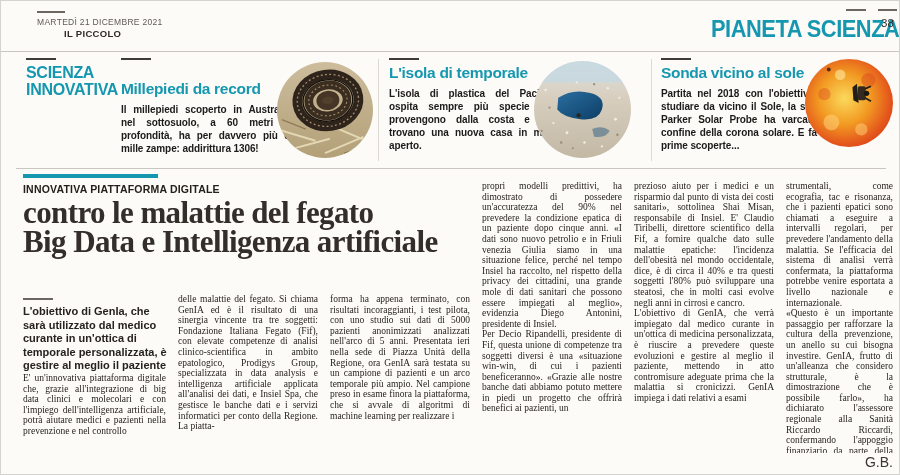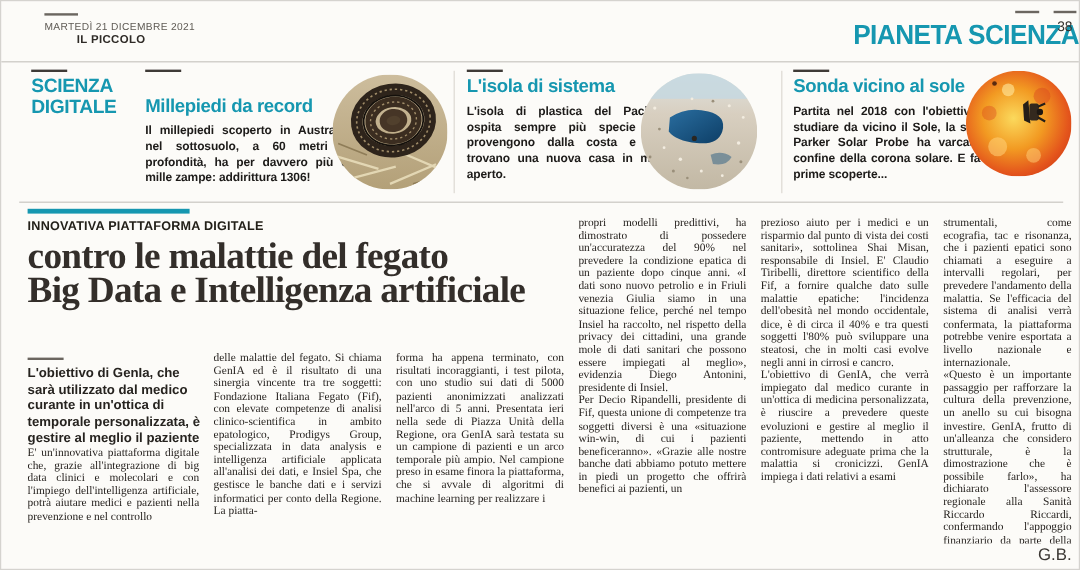--- a/index.html
+++ b/index.html
@@ -53,21 +53,21 @@
   <div class="abs rule-sm" style="left:845px;top:8px;width:20px;"></div>
   <div class="abs rule-sm" style="left:877px;top:8px;width:19px;"></div>
   <div class="abs section" style="left:710px;top:15px;">PIANETA SCIENZA</div>
   <div class="abs pagenum" style="left:880px;top:16px;">38</div>
 
   <div class="abs hdiv" style="left:0;top:50px;width:900px;"></div>
 
   <div class="abs rule-dark" style="left:25px;top:57px;width:30px;"></div>
   <div class="abs pill-label" style="left:25px;top:63px;">
     <div>SCIENZA</div>
-    <div>DIGITALE</div>
+    <div>INNOVATIVA</div>
   </div>
 
   <div class="abs vdiv" style="left:377px;top:58px;height:102px;"></div>
   <div class="abs vdiv" style="left:650px;top:58px;height:102px;"></div>
 
   <div class="abs" style="left:120px;top:57px;width:250px;height:110px;">
     <div class="rule-dark" style="width:30px;"></div>
     <div class="brief-title" style="margin-top:20px;">Millepiedi da record</div>
     <div class="brief-body" style="margin-top:5px;width:172px;">Il millepiedi scoperto in Australia, nel sottosuolo, a 60 metri di profondità, ha per davvero più di mille zampe: addirittura 1306!</div>
   </div>
@@ -88,21 +88,21 @@
         <ellipse rx="9" ry="7" fill="#51402d" stroke="#463526" stroke-width="6"></ellipse>
         <ellipse rx="32" ry="27" fill="none" stroke="#a08c68" stroke-width="1.4" stroke-dasharray="2 2.5"></ellipse>
         <ellipse rx="20" ry="16" fill="none" stroke="#a08c68" stroke-width="1.2" stroke-dasharray="2 2.5"></ellipse>
         <ellipse rx="26" ry="21.5" fill="none" stroke="#14100c" stroke-width="1.5"></ellipse>
       </g>
     </svg>
   </div>
 
   <div class="abs" style="left:388px;top:57px;width:250px;height:110px;">
     <div class="rule-dark" style="width:30px;"></div>
-    <div class="brief-title" style="margin-top:4px;">L'isola di sistema</div>
+    <div class="brief-title" style="margin-top:4px;">L'isola di temporale</div>
     <div class="brief-body" style="margin-top:5px;width:168px;">L'isola di plastica del Pacifico ospita sempre più specie che provengono dalla costa e che trovano una nuova casa in mare aperto.</div>
   </div>
   <div class="abs photo" style="left:533px;top:60px;width:97px;height:97px;">
     <svg viewBox="0 0 100 100">
       <defs>
         <linearGradient id="debris" x1="0" y1="0" x2="0" y2="1">
           <stop offset="0" stop-color="#dfe3e0"></stop>
             <stop offset="0.35" stop-color="#d8cfc0"></stop>
             <stop offset="1" stop-color="#c2b8a4"></stop>
         </linearGradient>

